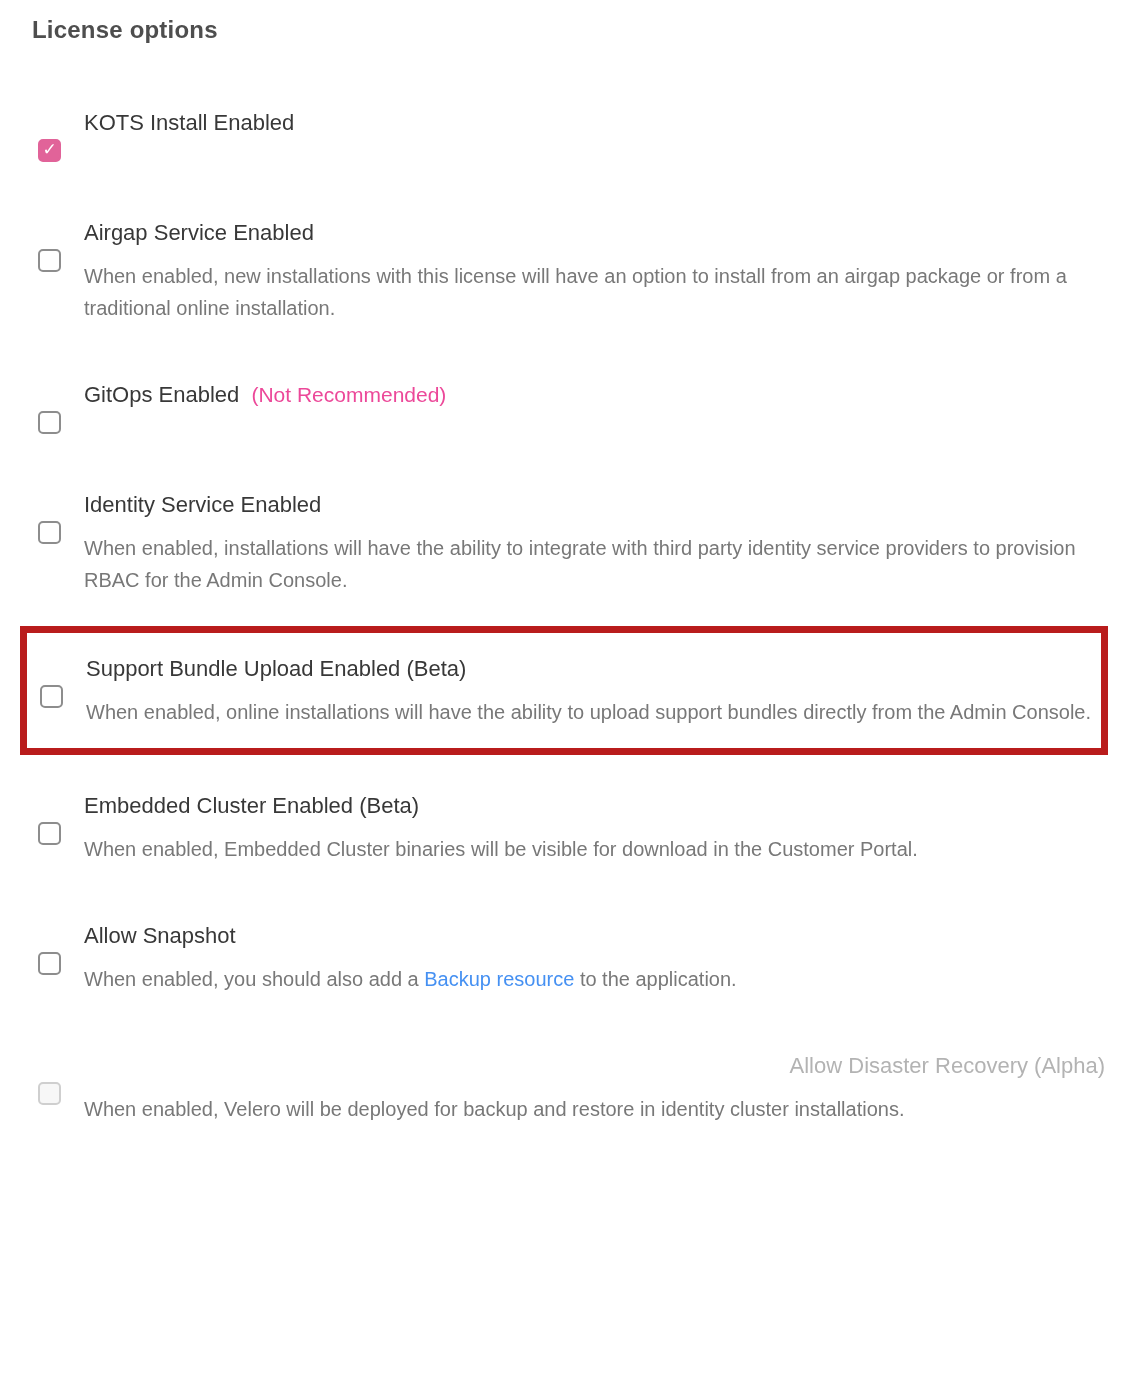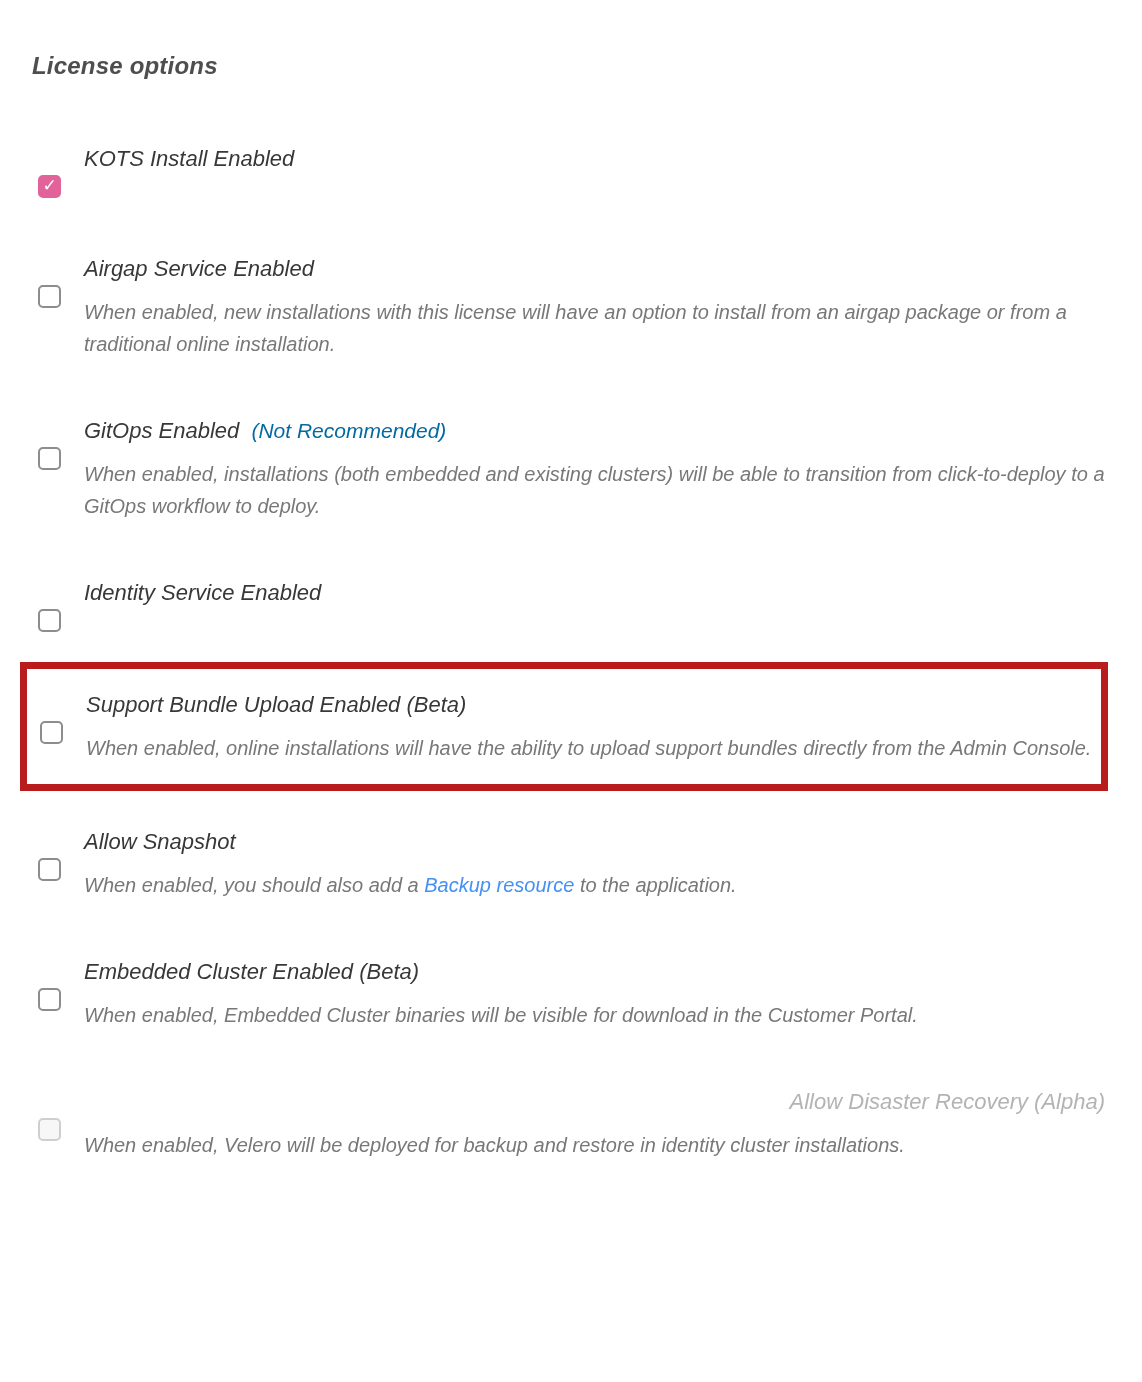--- a/index.html
+++ b/index.html
@@ -8,22 +8,21 @@
     padding: 0;
     background: #ffffff;
     font-family: "Liberation Sans", "DejaVu Sans", sans-serif;
   }
   body {
     width: 1142px;
     height: 1382px;
     overflow: hidden;
   }
   .page {
-    padding: 52px 20px 0 20px;
-    font-style: italic;
+    padding: 16px 20px 0 20px;
   }
   .page-title {
     font-size: 24px;
     font-weight: 700;
     color: #4e4e4e;
     margin: 0 0 0 12px;
     letter-spacing: 0.2px;
   }
   .options-list {
     margin-top: 58px;
@@ -73,21 +72,21 @@
     max-width: 1021px;
   }
   .option-title {
     font-size: 22px;
     font-weight: 400;
     color: #383838;
     margin: 7px 0 13px 0;
     line-height: 28px;
   }
   .option-title .title-suffix {
-    color: #0369a1;
+    color: #ec4899;
     font-size: 21px;
     margin-left: 6px;
   }
   .option-title.disabled { color: #b3b3b3; text-align: right; }
   .option-desc {
     font-size: 20px;
     color: #787878;
     line-height: 32px;
   }
   .option-desc a.link {
@@ -144,35 +143,35 @@
     <div class="checkbox-col">
       <div class="checkbox" role="checkbox" aria-checked="false">
         
       </div>
     </div>
     <div class="content">
       <h2 class="option-title">
         <span class="title-text">GitOps Enabled</span>
         <span class="title-suffix">(Not Recommended)</span>
       </h2>
-      <div class="option-desc"><span>When enabled, installations (both embedded and existing clusters) will be able to transition from click-to-deploy to a GitOps workflow to deploy.</span></div>
     </div>
   </div>
 
   <div class="option">
     <div class="checkbox-col">
       <div class="checkbox" role="checkbox" aria-checked="false">
         
       </div>
     </div>
     <div class="content">
       <h2 class="option-title">
         <span class="title-text">Identity Service Enabled</span>
         
       </h2>
+      <div class="option-desc"><span>When enabled, installations will have the ability to integrate with third party identity service providers to provision RBAC for the Admin Console.</span></div>
     </div>
   </div>
 
   <div class="option highlighted">
     <div class="checkbox-col">
       <div class="checkbox" role="checkbox" aria-checked="false">
         
       </div>
     </div>
     <div class="content">
@@ -185,39 +184,39 @@
   </div>
 
   <div class="option">
     <div class="checkbox-col">
       <div class="checkbox" role="checkbox" aria-checked="false">
         
       </div>
     </div>
     <div class="content">
       <h2 class="option-title">
+        <span class="title-text">Embedded Cluster Enabled (Beta)</span>
+        
+      </h2>
+      <div class="option-desc"><span>When enabled, Embedded Cluster binaries will be visible for download in the Customer Portal.</span></div>
+    </div>
+  </div>
+
+  <div class="option">
+    <div class="checkbox-col">
+      <div class="checkbox" role="checkbox" aria-checked="false">
+        
+      </div>
+    </div>
+    <div class="content">
+      <h2 class="option-title">
         <span class="title-text">Allow Snapshot</span>
         
       </h2>
       <div class="option-desc"><span>When enabled, you should also add a </span><a class="link" href="#">Backup resource</a><span> to the application.</span></div>
-    </div>
-  </div>
-
-  <div class="option">
-    <div class="checkbox-col">
-      <div class="checkbox" role="checkbox" aria-checked="false">
-        
-      </div>
-    </div>
-    <div class="content">
-      <h2 class="option-title">
-        <span class="title-text">Embedded Cluster Enabled (Beta)</span>
-        
-      </h2>
-      <div class="option-desc"><span>When enabled, Embedded Cluster binaries will be visible for download in the Customer Portal.</span></div>
     </div>
   </div>
 
   <div class="option">
     <div class="checkbox-col">
       <div class="checkbox disabled" role="checkbox" aria-checked="false">
         
       </div>
     </div>
     <div class="content">

